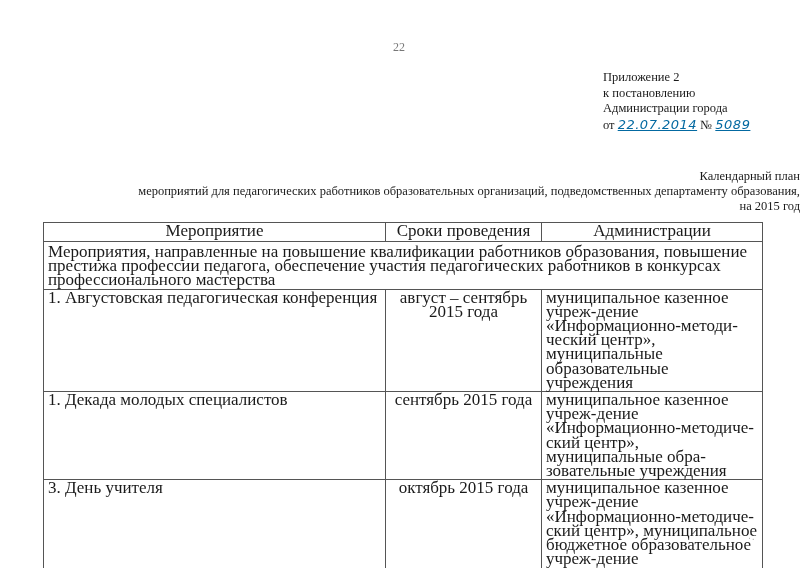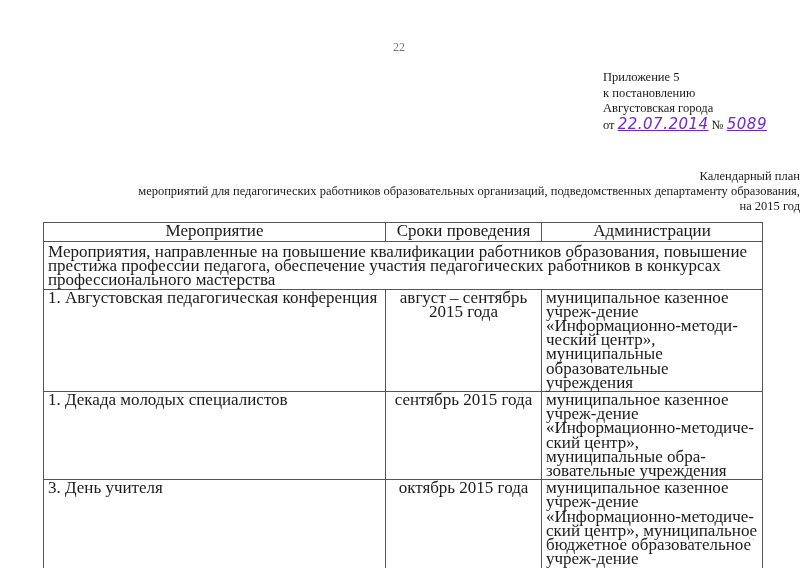--- a/index.html
+++ b/index.html
@@ -8,22 +8,22 @@
     font-family: "Liberation Serif", "DejaVu Serif", serif; color: #1a1a1a;
   }
   .page-number {
     position: absolute; left: 393px; top: 40px; font-size: 12px; color: #777;
   }
   .appendix {
     position: absolute; left: 603px; top: 70px; font-size: 12.5px; line-height: 15.5px;
   }
   .appendix .line { display: block; white-space: nowrap; }
   .hand {
-    font-family: "DejaVu Sans", sans-serif; font-style: italic; font-size: 15px;
-    text-decoration: underline; letter-spacing: 0.5px; color: #6d28d9;
+    font-family: "DejaVu Sans", sans-serif; font-style: italic; font-size: 13px;
+    text-decoration: underline; letter-spacing: 0.5px; color: #0369a1;
   }
   .title-block {
     position: absolute; left: 20px; top: 169px; width: 780px; text-align: right;
     font-size: 12.5px; line-height: 15px;
   }
   .title-block .line { display: block; }
   table.plan {
     position: absolute; left: 43px; top: 222px; width: 720px;
     border-collapse: collapse; font-size: 17px; line-height: 14.2px;
   }
@@ -42,23 +42,23 @@
   .scan-mark {
     position: absolute; left: 748px; top: 530px; font-size: 9px; color: #999; transform: rotate(-30deg);
   }
 </style>
 </head>
 <body>
 
 <div class="page-number">22</div>
 
 <div class="appendix">
-  <span class="line">Приложение 5</span>
+  <span class="line">Приложение 2</span>
   <span class="line">к постановлению</span>
-  <span class="line">Августовская города</span>
+  <span class="line">Администрации города</span>
   <span class="line">
     <span>от</span>
     <span class="hand">22.07.2014</span>
     <span>№</span>
     <span class="hand">5089</span>
   </span>
 </div>
 
 <div class="title-block">
   <span class="line">Календарный план</span>

